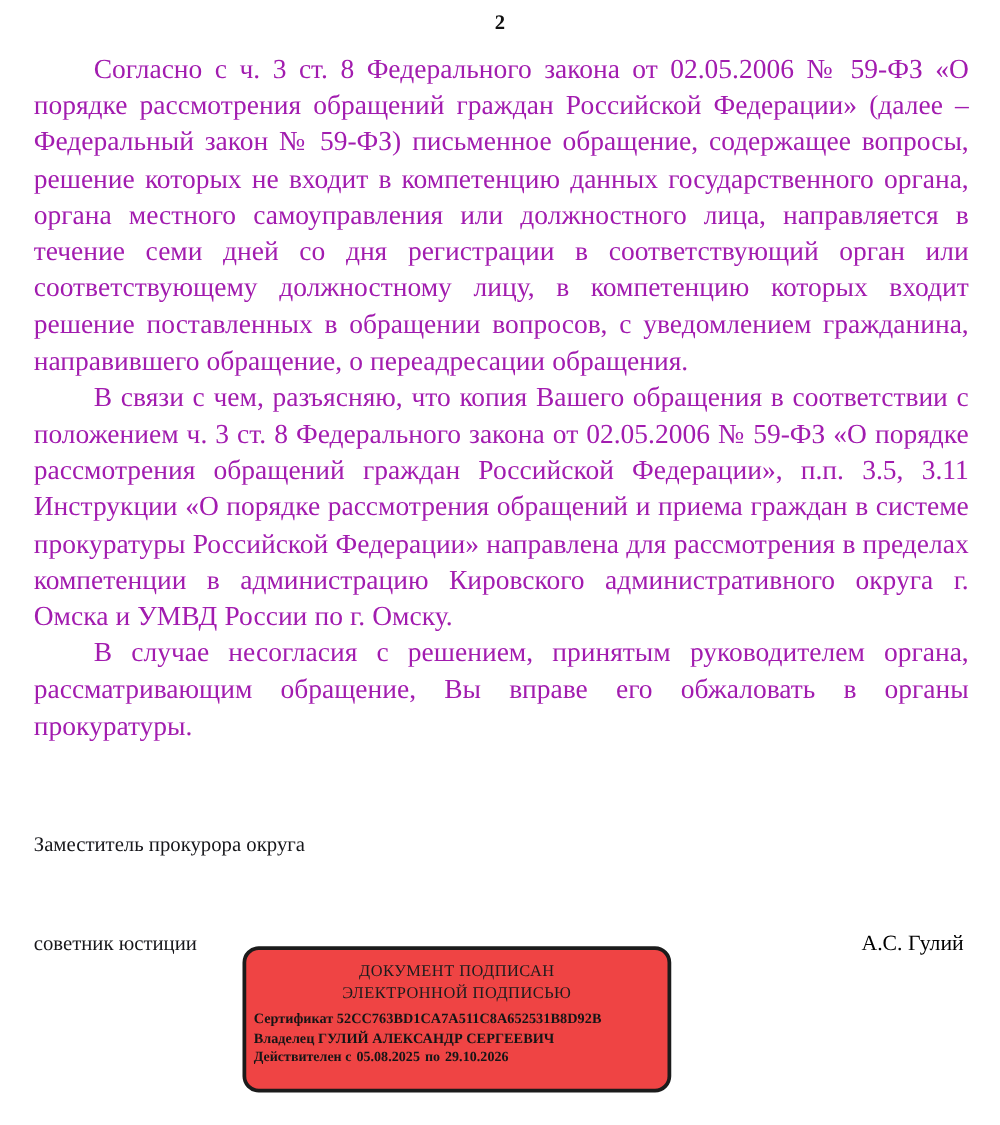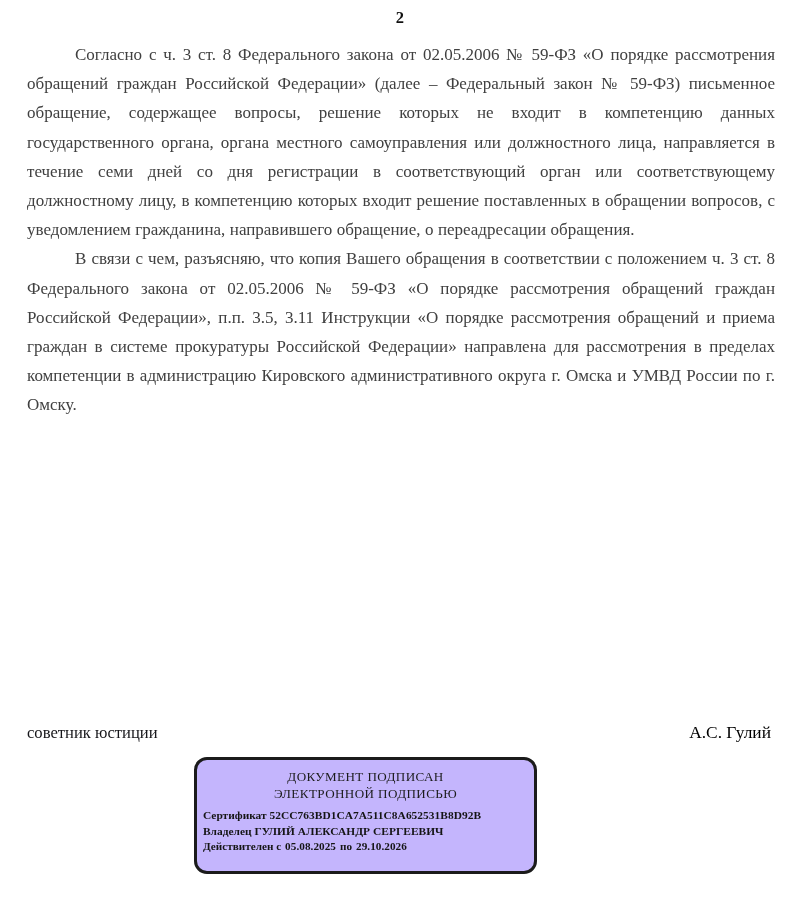--- a/index.html
+++ b/index.html
@@ -36,23 +36,23 @@
     position: absolute;
     left: 27px;
     top: 40px;
     width: 748px;
   }
   .para {
     margin: 0;
     text-indent: 48px;
     text-align: justify;
     text-justify: inter-word;
-    font-size: 17px;
+    font-size: 22px;
     line-height: 29.2px;
-    color: #404040;
+    color: #a21caf;
     word-spacing: 0.2px;
   }
   .para + .para { margin-top: 0; }
 
   
   .sig-block {
     position: absolute;
     left: 27px;
     top: 665px;
     width: 748px;
@@ -85,21 +85,21 @@
   
   .stamp {
     position: absolute;
     left: 194px;
     top: 757px;
     width: 343px;
     height: 117px;
     box-sizing: border-box;
     border: 3px solid #1b1b1b;
     border-radius: 13px;
-    background: #c4b5fd;
+    background: #ef4444;
     font-family: "Liberation Serif", "DejaVu Serif", serif;
     color: #1b1b1b;
   }
   .stamp-head {
     text-align: center;
     padding-top: 9px;
     letter-spacing: 0.4px;
   }
   .stamp-head-line {
     font-size: 13.1px;
@@ -124,23 +124,25 @@
 </head>
 <body>
 
 <div class="page">
 
   <div class="page-number">2</div>
 
   <div class="body-block">
     <p class="para">Согласно с ч. 3 ст. 8 Федерального закона от 02.05.2006 № 59-ФЗ «О порядке рассмотрения обращений граждан Российской Федерации» (далее – Федеральный закон  № 59-ФЗ) письменное обращение, содержащее вопросы, решение которых не входит в компетенцию данных государственного органа, органа местного самоуправления или должностного лица, направляется в течение семи дней со дня регистрации в соответствующий орган или соответствующему должностному лицу, в компетенцию которых входит решение поставленных в обращении вопросов, с уведомлением гражданина, направившего обращение, о переадресации обращения.</p>
     <p class="para">В связи с чем, разъясняю, что копия Вашего обращения в соответствии с положением ч. 3 ст. 8 Федерального закона от 02.05.2006   № 59-ФЗ «О порядке рассмотрения обращений граждан Российской Федерации», п.п. 3.5, 3.11 Инструкции «О порядке рассмотрения обращений и приема граждан в системе прокуратуры Российской Федерации» направлена для рассмотрения в пределах компетенции в администрацию Кировского административного округа г. Омска и  УМВД России по г. Омску.</p>
+    <p class="para">В случае несогласия с решением, принятым руководителем органа, рассматривающим обращение, Вы вправе его обжаловать в органы прокуратуры.</p>
   </div>
 
   <div class="sig-block">
+    <div class="sig-role-line">Заместитель прокурора округа</div>
     <div class="sig-row">
       <span class="sig-rank">советник юстиции</span>
       <span class="sig-name">А.С. Гулий</span>
     </div>
   </div>
 
   <div class="stamp">
     <div class="stamp-head">
       <div class="stamp-head-line">ДОКУМЕНТ ПОДПИСАН</div>
       <div class="stamp-head-line">ЭЛЕКТРОННОЙ ПОДПИСЬЮ</div>

